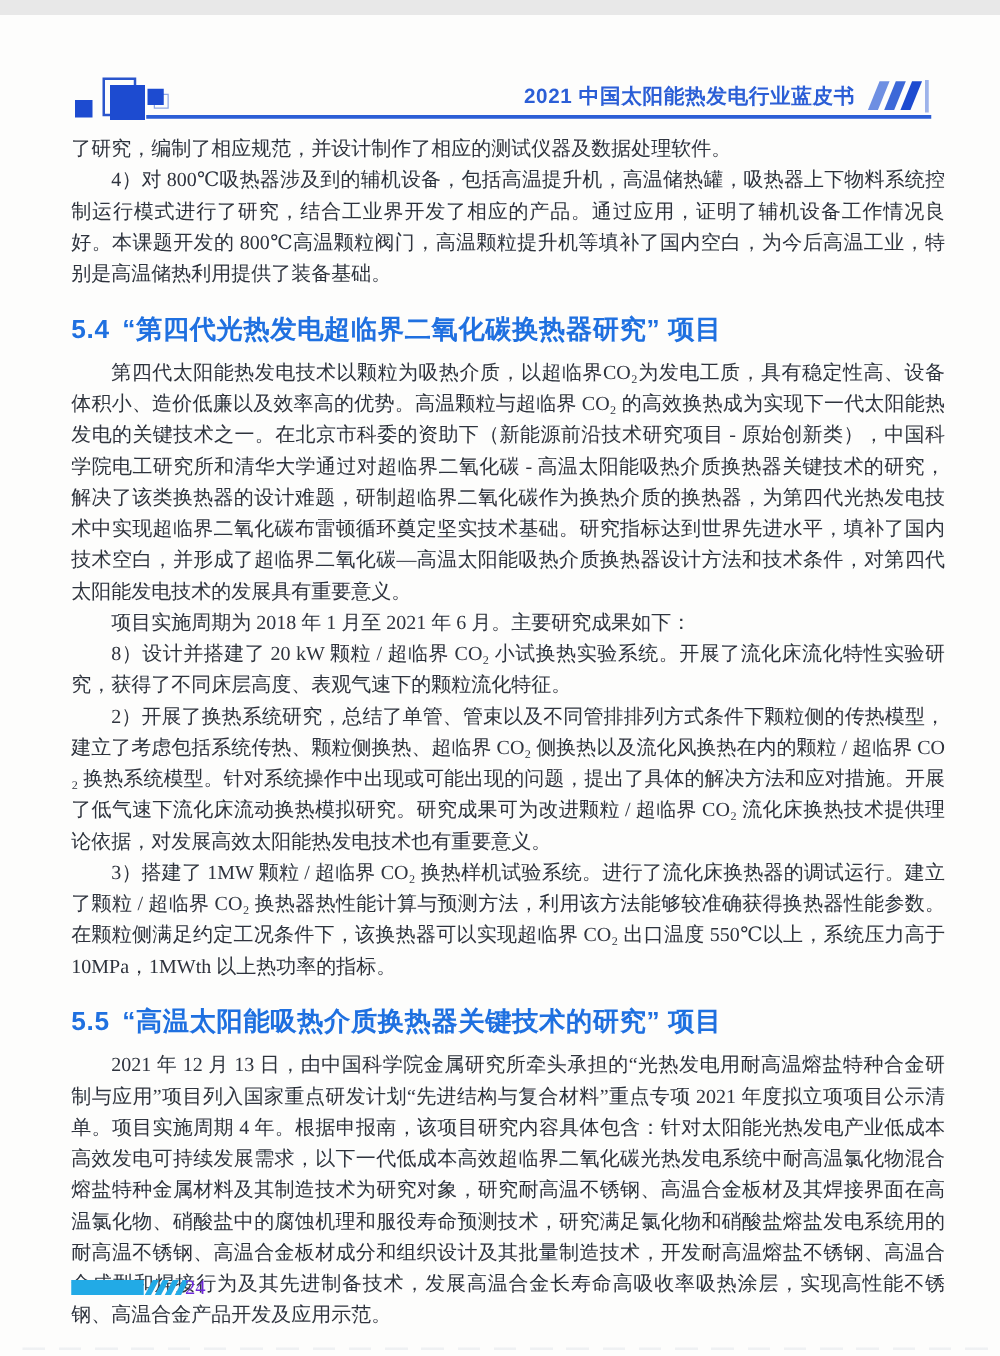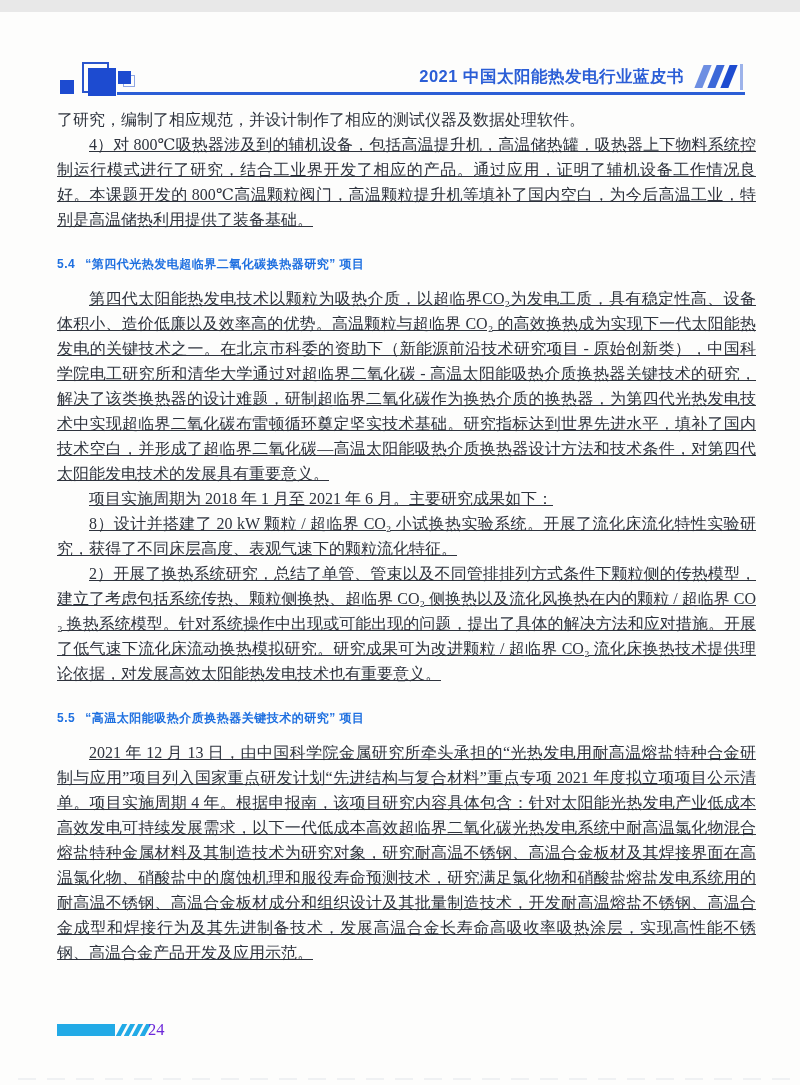--- a/index.html
+++ b/index.html
@@ -27,24 +27,24 @@
   .hs1{left:4px;background:#6e8fe2;}
   .hs2{left:17px;background:#3c68d8;}
   .hs3{left:30px;background:#1d4bd0;}
   .hs-bar{position:absolute;top:0;right:0;width:3.5px;height:26px;background:#9db3ea;}
   
   .content{position:absolute;left:57px;right:44px;top:95px;}
   p.body{
     margin:0;font-size:16px;line-height:25px;text-align:justify;
     text-justify:inter-ideograph;word-break:break-all;
   }
-  p.indent{text-indent:2em;text-decoration:underline;}
+  p.indent{text-indent:2em;}
   h2.sec{
     margin:18px 0 8px 0;font-family:"Liberation Sans","DejaVu Sans",sans-serif;
-    font-size:12px;line-height:28px;font-weight:bold;color:#1f70e0;letter-spacing:.5px;
+    font-size:21px;line-height:28px;font-weight:bold;color:#1f70e0;letter-spacing:.5px;
   }
   h2.sec .sec-num{margin-right:10px;}
   
   .footer-bar{position:absolute;left:57px;top:1012px;height:12px;width:90px;}
   .fb-solid{position:absolute;left:0;top:0;width:58px;height:12px;background:#22aae6;}
   .footer-bar i{position:absolute;top:0;width:5px;height:12px;transform:skewX(-28deg);background:#22aae6;}
   .fs1{left:62px;}.fs2{left:70px;}.fs3{left:78px;}.fs4{left:86px;}
   .page-num{
     position:absolute;left:148px;top:1008px;font-size:16.5px;color:#6d28d9;
     font-family:"Liberation Serif","DejaVu Serif",serif;
@@ -85,20 +85,21 @@
     <p class="body">了研究，编制了相应规范，并设计制作了相应的测试仪器及数据处理软件。</p>
     <p class="body indent">4）对 800℃吸热器涉及到的辅机设备，包括高温提升机，高温储热罐，吸热器上下物料系统控制运行模式进行了研究，结合工业界开发了相应的产品。通过应用，证明了辅机设备工作情况良好。本课题开发的 800℃高温颗粒阀门，高温颗粒提升机等填补了国内空白，为今后高温工业，特别是高温储热利用提供了装备基础。</p>
 
     <h2 class="sec">
       <span class="sec-num">5.4</span><span>“第四代光热发电超临界二氧化碳换热器研究” 项目</span>
     </h2>
     <p class="body indent">第四代太阳能热发电技术以颗粒为吸热介质，以超临界CO₂为发电工质，具有稳定性高、设备体积小、造价低廉以及效率高的优势。高温颗粒与超临界 CO₂ 的高效换热成为实现下一代太阳能热发电的关键技术之一。在北京市科委的资助下（新能源前沿技术研究项目 - 原始创新类），中国科学院电工研究所和清华大学通过对超临界二氧化碳 - 高温太阳能吸热介质换热器关键技术的研究，解决了该类换热器的设计难题，研制超临界二氧化碳作为换热介质的换热器，为第四代光热发电技术中实现超临界二氧化碳布雷顿循环奠定坚实技术基础。研究指标达到世界先进水平，填补了国内技术空白，并形成了超临界二氧化碳—高温太阳能吸热介质换热器设计方法和技术条件，对第四代太阳能发电技术的发展具有重要意义。</p>
     <p class="body indent">项目实施周期为 2018 年 1 月至 2021 年 6 月。主要研究成果如下：</p>
     <p class="body indent">8）设计并搭建了 20 kW 颗粒 / 超临界 CO₂ 小试换热实验系统。开展了流化床流化特性实验研究，获得了不同床层高度、表观气速下的颗粒流化特征。</p>
     <p class="body indent">2）开展了换热系统研究，总结了单管、管束以及不同管排排列方式条件下颗粒侧的传热模型，建立了考虑包括系统传热、颗粒侧换热、超临界 CO₂ 侧换热以及流化风换热在内的颗粒 / 超临界 CO₂ 换热系统模型。针对系统操作中出现或可能出现的问题，提出了具体的解决方法和应对措施。开展了低气速下流化床流动换热模拟研究。研究成果可为改进颗粒 / 超临界 CO₂ 流化床换热技术提供理论依据，对发展高效太阳能热发电技术也有重要意义。</p>
+    <p class="body indent">3）搭建了 1MW 颗粒 / 超临界 CO₂ 换热样机试验系统。进行了流化床换热器的调试运行。建立了颗粒 / 超临界 CO₂ 换热器热性能计算与预测方法，利用该方法能够较准确获得换热器性能参数。在颗粒侧满足约定工况条件下，该换热器可以实现超临界 CO₂ 出口温度 550℃以上，系统压力高于 10MPa，1MWth 以上热功率的指标。</p>
 
     <h2 class="sec">
       <span class="sec-num">5.5</span><span>“高温太阳能吸热介质换热器关键技术的研究” 项目</span>
     </h2>
     <p class="body indent">2021 年 12 月 13 日，由中国科学院金属研究所牵头承担的“光热发电用耐高温熔盐特种合金研制与应用”项目列入国家重点研发计划“先进结构与复合材料”重点专项 2021 年度拟立项项目公示清单。项目实施周期 4 年。根据申报南，该项目研究内容具体包含：针对太阳能光热发电产业低成本高效发电可持续发展需求，以下一代低成本高效超临界二氧化碳光热发电系统中耐高温氯化物混合熔盐特种金属材料及其制造技术为研究对象，研究耐高温不锈钢、高温合金板材及其焊接界面在高温氯化物、硝酸盐中的腐蚀机理和服役寿命预测技术，研究满足氯化物和硝酸盐熔盐发电系统用的耐高温不锈钢、高温合金板材成分和组织设计及其批量制造技术，开发耐高温熔盐不锈钢、高温合金成型和焊接行为及其先进制备技术，发展高温合金长寿命高吸收率吸热涂层，实现高性能不锈钢、高温合金产品开发及应用示范。</p>
   </div>
 
   <div class="footer-bar">
     <span class="fb-solid"></span>
       <i class="fs1"></i>

